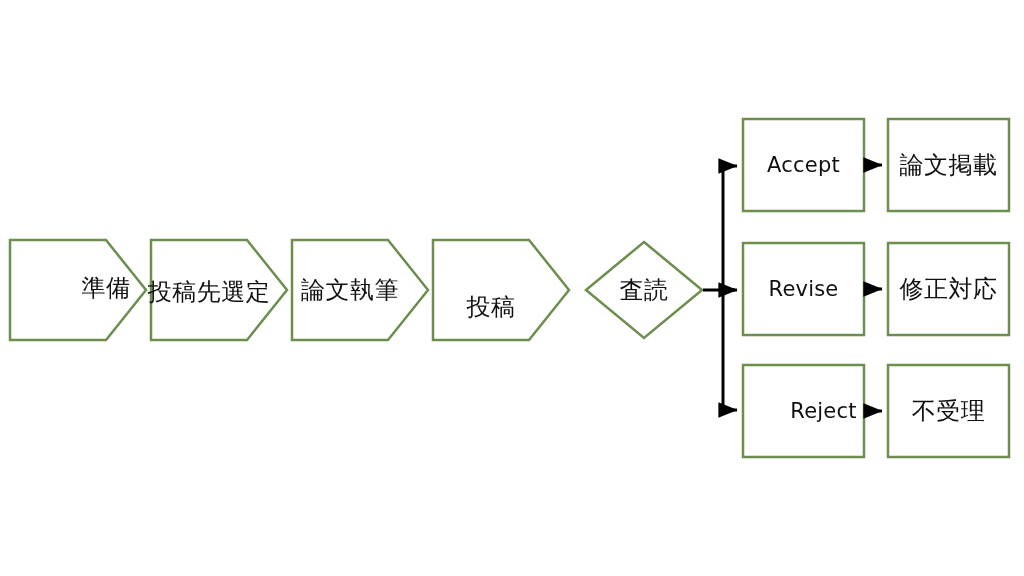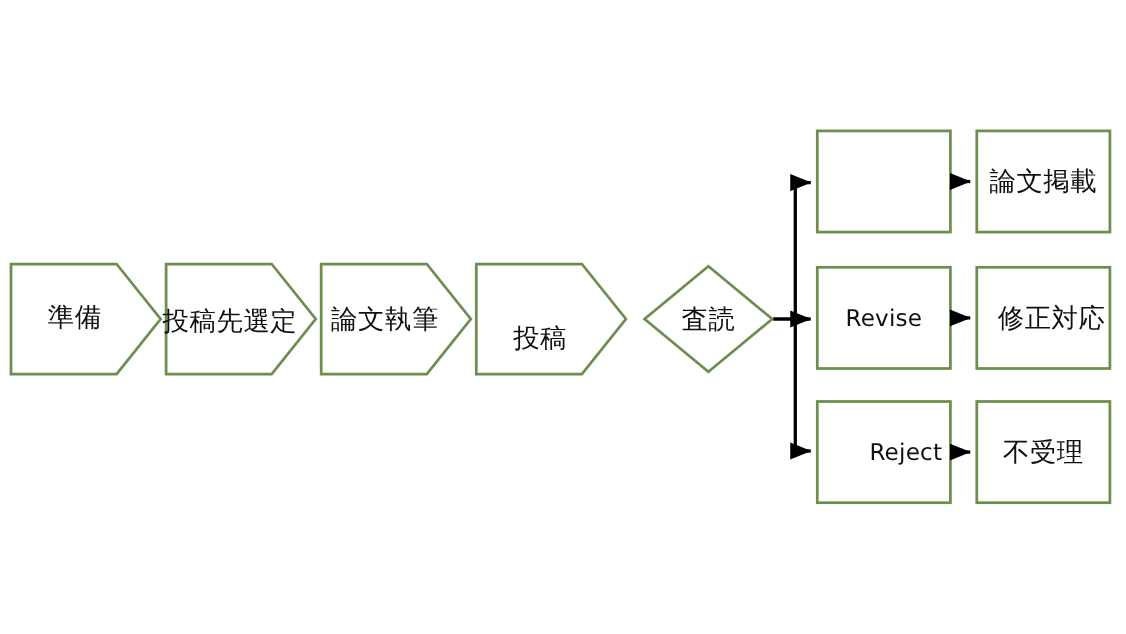--- a/index.html
+++ b/index.html
@@ -86,27 +86,28 @@
       <path d="M723,410 L737,410" fill="none" stroke="#000000" stroke-width="3" marker-end="url(#arrowhead)"></path>
 
       <path d="M864,165 L882,165" fill="none" stroke="#000000" stroke-width="3" marker-end="url(#arrowhead)"></path>
 
       <path d="M864,289 L882,289" fill="none" stroke="#000000" stroke-width="3" marker-end="url(#arrowhead)"></path>
 
       <path d="M864,411 L882,411" fill="none" stroke="#000000" stroke-width="3" marker-end="url(#arrowhead)"></path>
     </g>
   </svg>
 
-  <div class="node-label" style="left:10px; top:240px; width:116px; height:96px;">準備</div>
+  <div class="node-label" style="left:10px; top:240px; width:116px; height:96px;padding-left:38px;">準備</div>
   <div class="node-label" style="left:151px; top:240px; width:116px; height:104px;">投稿先選定</div>
   <div class="node-label" style="left:292px; top:240px; width:116px; height:100px;">論文執筆</div>
   <div class="node-label" style="left:433px; top:240px; width:116px; height:100px;margin-top:17px;">投稿</div>
 
   <div class="node-label" style="left:586px; top:242px; width:116px; height:96px;">査読</div>
 
+  <div class="node-label label-latin" style="left:743px; top:119px; width:121px; height:92px;">Accept</div>
   <div class="node-label label-latin" style="left:743px; top:243px; width:121px; height:92px;">Revise</div>
   <div class="node-label label-latin" style="left:743px; top:365px; width:121px; height:92px;margin-left:20px;">Reject</div>
 
   <div class="node-label" style="left:888px; top:119px; width:121px; height:92px;">論文掲載</div>
-  <div class="node-label" style="left:888px; top:243px; width:136px; height:92px;">修正対応</div>
+  <div class="node-label" style="left:888px; top:243px; width:121px; height:92px;">修正対応</div>
   <div class="node-label" style="left:888px; top:365px; width:121px; height:92px;border-radius:24px;">不受理</div>
 
 </div>
 
 </body></html>

